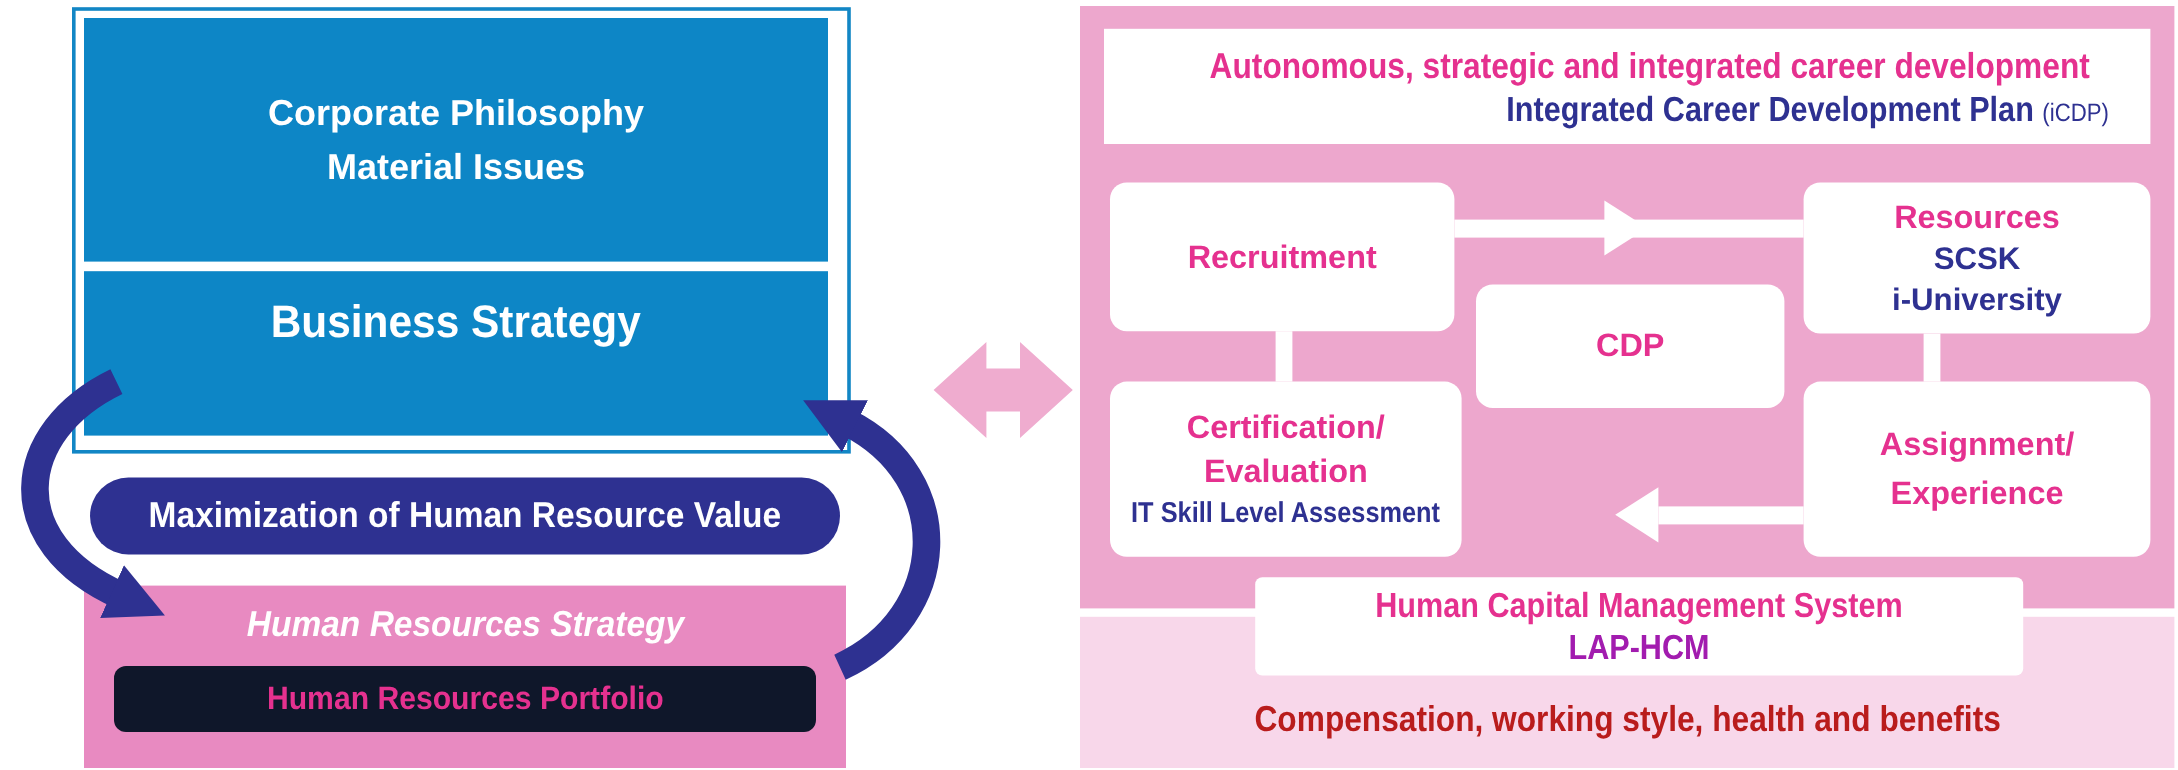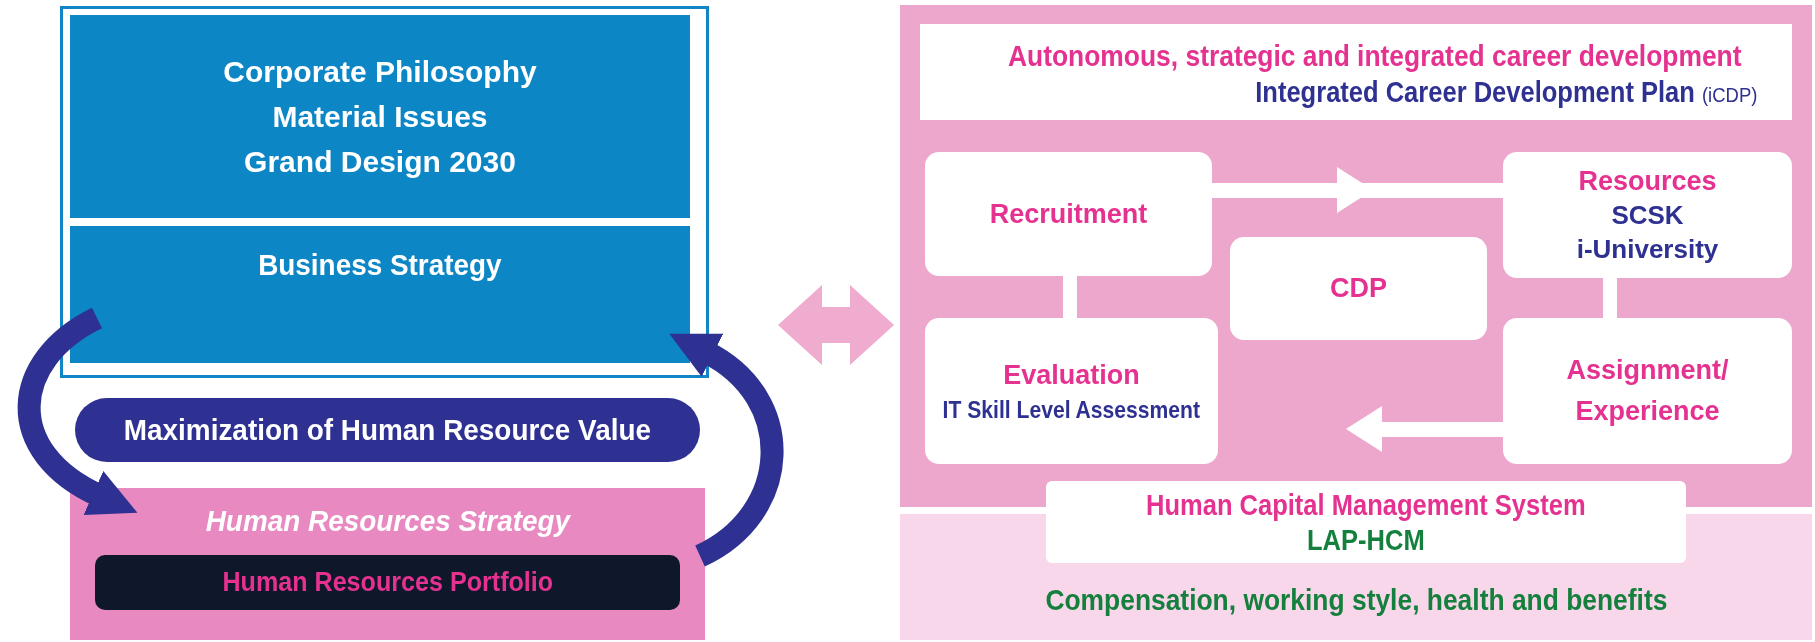--- a/index.html
+++ b/index.html
@@ -8,37 +8,37 @@
   .abs{position:absolute;}
   .flexc{display:flex;flex-direction:column;align-items:center;justify-content:center;}
   .cn{display:inline-block;transform:scaleX(.88);transform-origin:50% 50%;white-space:nowrap;}
   .cn93{display:inline-block;transform:scaleX(.93);transform-origin:50% 50%;white-space:nowrap;}
 
   
   .corp-outer{left:60px;top:6px;width:643px;height:366px;border:3px solid #1286c5;background:#fff;}
   .corp-top{left:7px;top:6px;width:620px;height:203px;background:#0d86c6;color:#fff;
             font-size:30px;line-height:45px;text-align:center;}
   .biz-panel{left:7px;top:217px;width:620px;height:137px;background:#0d86c6;color:#fff;}
-  .biz-label{left:0;top:22px;width:620px;text-align:center;font-size:30px;}
+  .biz-label{left:0;top:22px;width:620px;text-align:center;font-size:38px;}
   .biz-portfolio{left:17px;top:74px;width:586px;height:51px;background:#fff;border-radius:10px;
                  color:#3673b8;font-size:27px;}
   .value-pill{left:75px;top:398px;width:625px;height:64px;border-radius:32px;background:#2e3191;
               color:#fff;font-size:30px;}
   .hr-box{left:70px;top:488px;width:635px;height:152px;background:#e88ac1;}
   .hr-title{left:0;top:16px;width:635px;text-align:center;color:#fff;font-size:30px;font-style:italic;}
   .hr-portfolio{left:25px;top:67px;width:585px;height:55px;background:#0f172a;border-radius:10px;
                 color:#e5318f;font-size:27px;}
   .cycle-svg{left:0;top:278px;width:800px;height:364px;}
   .mid-arrow{left:776px;top:281px;width:120px;height:88px;}
 
   
   .career-panel{left:900px;top:5px;width:912px;height:502px;background:#eda7cd;}
   .benefit-strip{left:900px;top:514px;width:912px;height:126px;background:#f8d7ea;
                  display:flex;align-items:center;justify-content:center;padding-top:46px;box-sizing:border-box;
-                 color:#15803d;font-size:30px;}
+                 color:#b91c1c;font-size:30px;}
   .header-box{left:920px;top:24px;width:872px;height:96px;background:#fff;align-items:flex-end;}
   .hdr1{color:#e5318f;font-size:30px;line-height:34px;margin-top:9px;}
   .hdr2{color:#2e3191;font-size:29px;line-height:38px;display:flex;align-items:baseline;gap:8px;}
   .hdr2 .suffix{font-size:21px;font-weight:400;}
   .wbox{background:#fff;border-radius:14px;}
   .recruit{left:925px;top:152px;width:287px;height:124px;color:#e5318f;font-size:27px;}
   .edu{left:1503px;top:152px;width:289px;height:126px;font-size:26px;line-height:34px;}
   .edu .t{color:#e5318f;font-size:27px;}
   .edu .s{color:#2e3191;}
   .cdp{left:1230px;top:237px;width:257px;height:103px;color:#e5318f;font-size:27px;}
@@ -51,32 +51,31 @@
   .conn2{left:1603px;top:278px;width:14px;height:40px;}
   .ar-shaft{background:#fff;height:15px;}
   .ar-r-shaft{left:1212px;top:183px;width:291px;}
   .ar-r-head{left:1337px;top:167px;width:0;height:0;border-top:23px solid transparent;
              border-bottom:23px solid transparent;border-left:36px solid #fff;}
   .ar-l-shaft{left:1382px;top:422px;width:121px;}
   .ar-l-head{left:1346px;top:406px;width:0;height:0;border-top:23px solid transparent;
              border-bottom:23px solid transparent;border-right:36px solid #fff;}
   .hcm{left:1046px;top:481px;width:640px;height:82px;border-radius:6px;background:#fff;z-index:5;}
   .hcm .t{color:#e5318f;font-size:29px;line-height:36px;}
-  .hcm .s{color:#15803d;font-size:29px;line-height:34px;}
+  .hcm .s{color:#a21caf;font-size:29px;line-height:34px;}
 </style>
 </head>
 <body>
 
 <div class="stage">
 
   <div class="abs corp-outer">
     <div class="abs corp-top flexc">
       <span>Corporate Philosophy</span>
       <span>Material Issues</span>
-      <span>Grand Design 2030</span>
     </div>
     <div class="abs biz-panel">
       <div class="abs biz-label">
         <span class="cn93">Business Strategy</span>
       </div>
     </div>
   </div>
 
   <div class="abs value-pill flexc">
     <span class="cn93">Maximization of Human Resource Value</span>
@@ -132,20 +131,21 @@
     <span class="t">Resources</span>
     <span class="s">SCSK</span>
     <span class="s">i-University</span>
   </div>
 
   <div class="abs wbox cdp flexc">
     <span>CDP</span>
   </div>
 
   <div class="abs wbox cert flexc">
+    <span class="p">Certification/</span>
     <span class="p">Evaluation</span>
     <span class="s cn">IT Skill Level Assessment</span>
   </div>
 
   <div class="abs wbox assign flexc">
     <span>Assignment/</span>
     <span>Experience</span>
   </div>
 
   <div class="abs hcm flexc">

